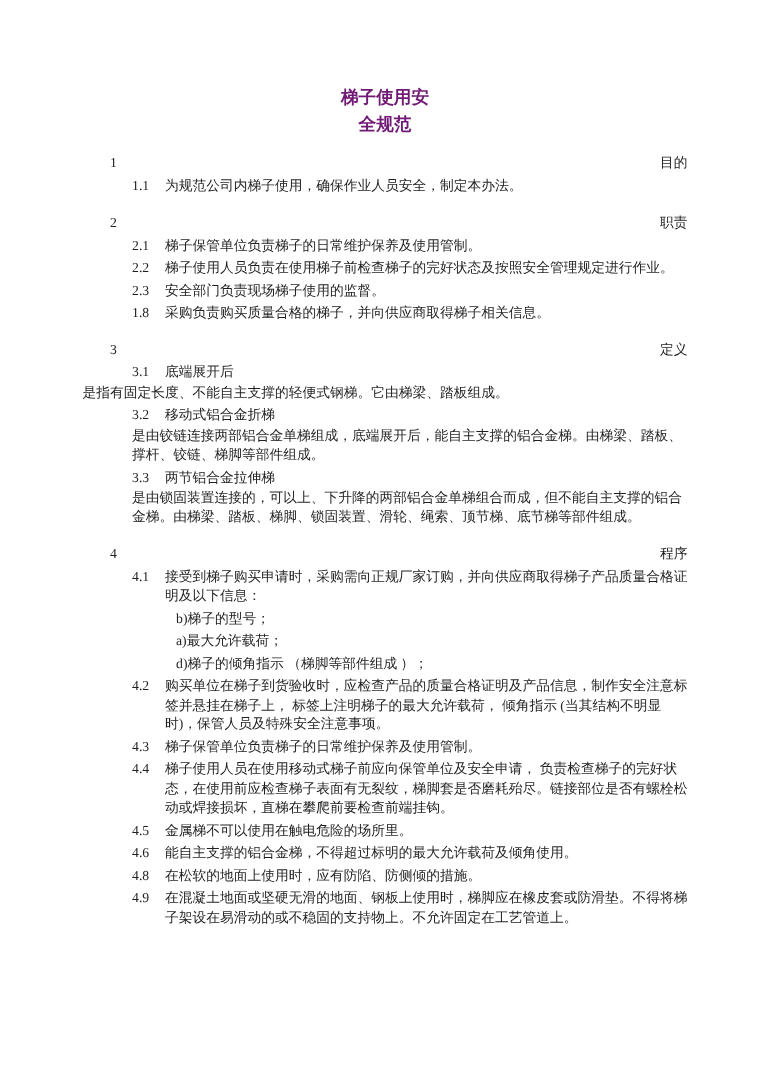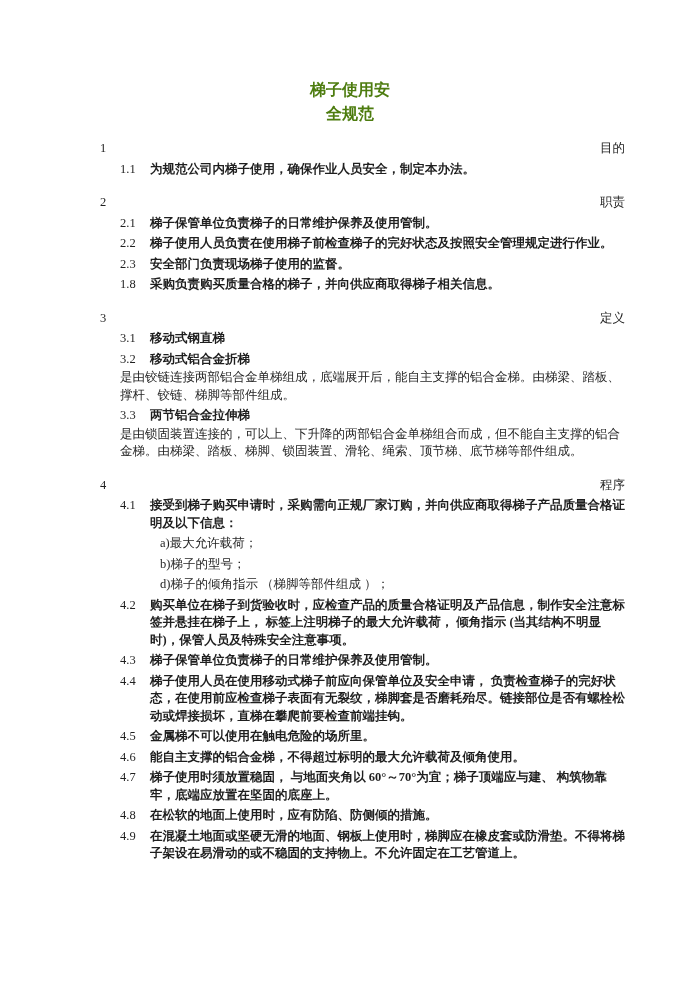--- a/index.html
+++ b/index.html
@@ -16,32 +16,32 @@
     padding: 78px 75px 30px 75px;
     overflow: hidden;
     font-size: 12.5px;
     line-height: 17.5px;
   }
   .doc-title {
     text-align: center;
     font-size: 16px;
     font-weight: 600;
     line-height: 24px;
-    color: #4d7c0f;
+    color: #701a75;
     margin-bottom: 12px;
   }
   .doc-title span { display: block; }
   .section { margin-top: 16px; }
   .section:first-child { margin-top: 14px; }
   .section-header { display: flex; margin-left: 25px; margin-top: 3px; }
   .sec-num { width: 30px; flex: none; }
   .sec-title { flex: 1; text-align: right; }
   .clause { display: flex; margin-left: 45px; margin-top: 3px; }
   .clause-num { width: 30px; flex: none; }
-  .clause-text { flex: 1; font-weight: bold; }
+  .clause-text { flex: 1; }
   .body-indent { margin-left: 45px; margin-top: 1px; }
   .body-outdent { margin-left: 0; margin-top: 1px; }
   .subitem { margin-left: 85px; margin-top: 3px; }
 </style>
 </head>
 <body>
 
 <div class="page">
   <h1 class="doc-title">
     <span>梯子使用安</span>
@@ -80,44 +80,45 @@
           <div class="clause-text">采购负责购买质量合格的梯子，并向供应商取得梯子相关信息。</div>
         </div>
       </section>
       <section class="section">
         <div class="section-header">
           <span class="sec-num">3</span>
           <span class="sec-title">定义</span>
         </div>
         <div class="clause">
           <span class="clause-num">3.1</span>
-          <div class="clause-text">移动式钢直梯</div>
+          <div class="clause-text">底端展开后</div>
         </div>
+        <div class="body-outdent">是指有固定长度、不能自主支撑的轻便式钢梯。它由梯梁、踏板组成。</div>
         <div class="clause">
           <span class="clause-num">3.2</span>
           <div class="clause-text">移动式铝合金折梯</div>
         </div>
         <div class="body-indent">是由铰链连接两部铝合金单梯组成，底端展开后，能自主支撑的铝合金梯。由梯梁、踏板、撑杆、铰链、梯脚等部件组成。</div>
         <div class="clause">
           <span class="clause-num">3.3</span>
           <div class="clause-text">两节铝合金拉伸梯</div>
         </div>
         <div class="body-indent">是由锁固装置连接的，可以上、下升降的两部铝合金单梯组合而成，但不能自主支撑的铝合金梯。由梯梁、踏板、梯脚、锁固装置、滑轮、绳索、顶节梯、底节梯等部件组成。</div>
       </section>
       <section class="section">
         <div class="section-header">
           <span class="sec-num">4</span>
           <span class="sec-title">程序</span>
         </div>
         <div class="clause">
           <span class="clause-num">4.1</span>
           <div class="clause-text">接受到梯子购买申请时，采购需向正规厂家订购，并向供应商取得梯子产品质量合格证明及以下信息：</div>
         </div>
+        <div class="subitem">b)梯子的型号；</div>
         <div class="subitem">a)最大允许载荷；</div>
-        <div class="subitem">b)梯子的型号；</div>
         <div class="subitem">d)梯子的倾角指示 （梯脚等部件组成 ）；</div>
         <div class="clause">
           <span class="clause-num">4.2</span>
           <div class="clause-text">购买单位在梯子到货验收时，应检查产品的质量合格证明及产品信息，制作安全注意标签并悬挂在梯子上， 标签上注明梯子的最大允许载荷， 倾角指示 (当其结构不明显时)，保管人员及特殊安全注意事项。</div>
         </div>
         <div class="clause">
           <span class="clause-num">4.3</span>
           <div class="clause-text">梯子保管单位负责梯子的日常维护保养及使用管制。</div>
         </div>
         <div class="clause">
@@ -126,24 +127,20 @@
         </div>
         <div class="clause">
           <span class="clause-num">4.5</span>
           <div class="clause-text">金属梯不可以使用在触电危险的场所里。</div>
         </div>
         <div class="clause">
           <span class="clause-num">4.6</span>
           <div class="clause-text">能自主支撑的铝合金梯，不得超过标明的最大允许载荷及倾角使用。</div>
         </div>
         <div class="clause">
-          <span class="clause-num">4.7</span>
-          <div class="clause-text">梯子使用时须放置稳固， 与地面夹角以 60°～70°为宜；梯子顶端应与建、 构筑物靠牢，底端应放置在坚固的底座上。</div>
-        </div>
-        <div class="clause">
           <span class="clause-num">4.8</span>
           <div class="clause-text">在松软的地面上使用时，应有防陷、防侧倾的措施。</div>
         </div>
         <div class="clause">
           <span class="clause-num">4.9</span>
           <div class="clause-text">在混凝土地面或坚硬无滑的地面、钢板上使用时，梯脚应在橡皮套或防滑垫。不得将梯子架设在易滑动的或不稳固的支持物上。不允许固定在工艺管道上。</div>
         </div>
       </section>
     </main>
 </div>

